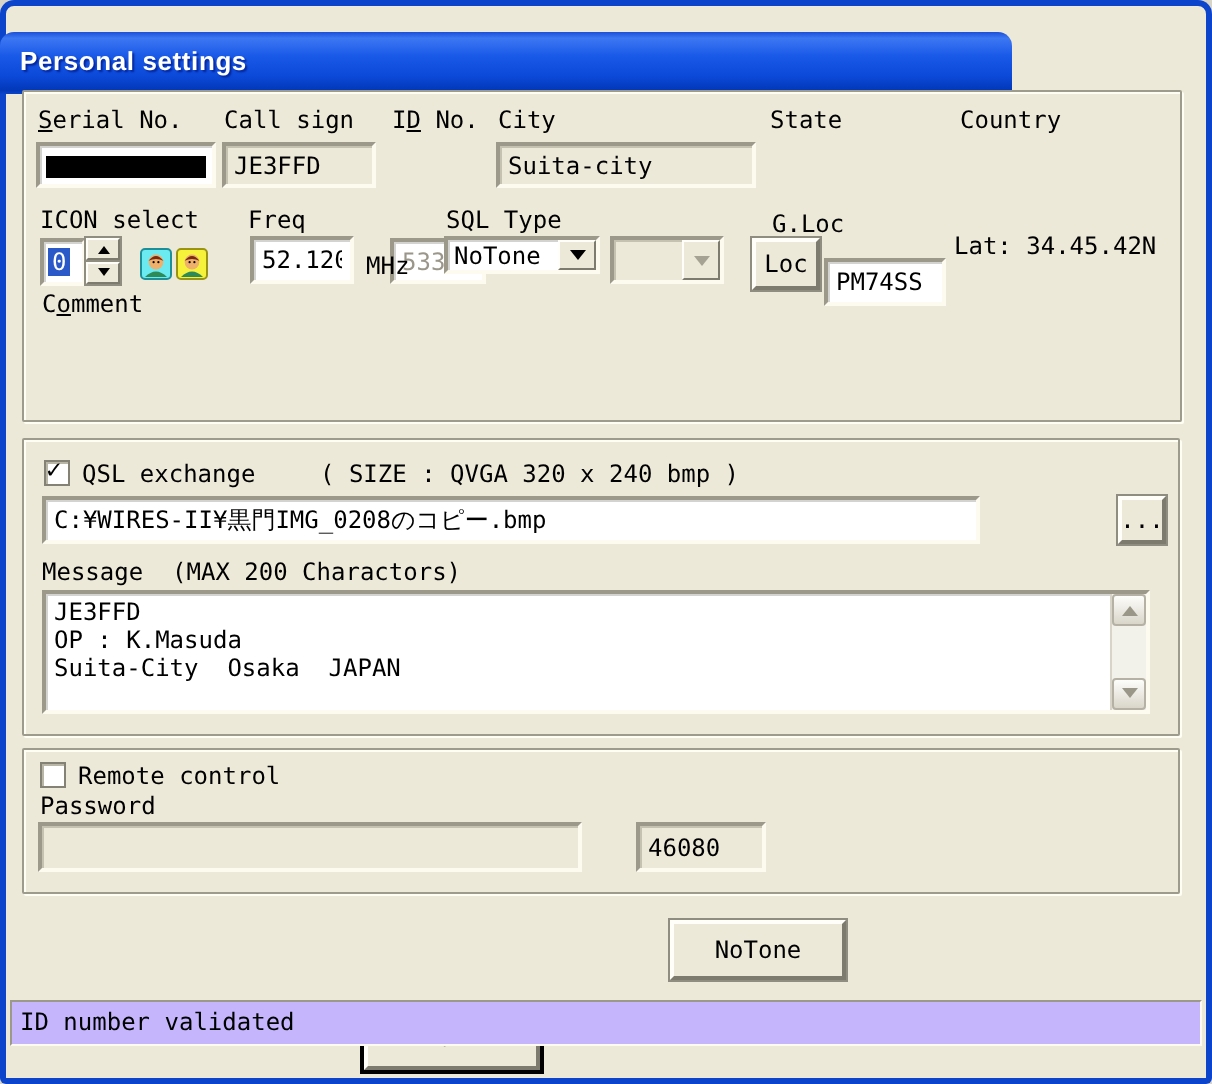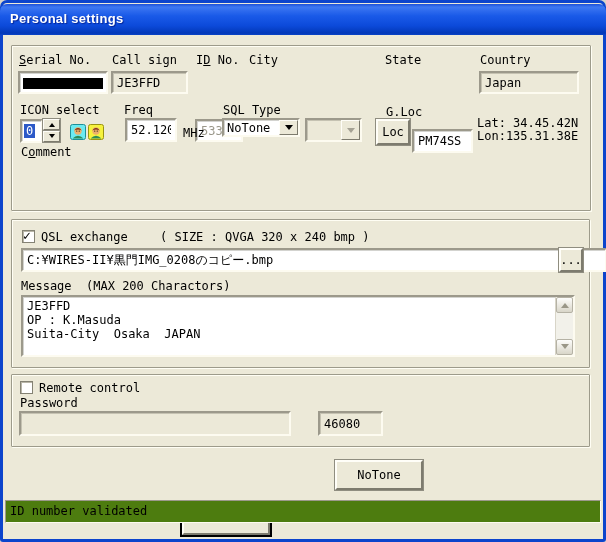--- a/index.html
+++ b/index.html
@@ -5,21 +5,21 @@
   html,body{margin:0;padding:0;background:#d8d4c8;}
   .window{
     position:relative;width:606px;height:542px;margin:0;
     background:#ece9d8;overflow:hidden;
     border-radius:7px 7px 3px 3px;
     box-shadow:inset 0 0 0 3px #0c44cc;
     font-family:"DejaVu Sans Mono","Liberation Mono",monospace;
     font-size:12px;color:#000;
   }
   .titlebar{
-    position:absolute;left:0;top:4px;width:606px;height:31px;
+    position:absolute;left:0;top:16px;width:506px;height:31px;
     background:linear-gradient(180deg,#1c50d8 0%,#3d77f2 10%,#1a5ae8 38%,#0c4ada 70%,#0238b8 94%,#0a44c8 100%);
     border-radius:7px 7px 0 0;
   }
   .titletext{
     position:absolute;left:10px;top:7px;color:#fff;font-weight:bold;
     font-family:"Liberation Sans","DejaVu Sans",sans-serif;font-size:13px;
     text-shadow:1px 1px 1px #04259a;letter-spacing:.3px;
   }
   .lbl{position:absolute;white-space:pre;line-height:13px;}
   .u{text-decoration:underline;}
@@ -83,21 +83,21 @@
     position:absolute;left:0;width:17px;height:16px;box-sizing:border-box;
     background:linear-gradient(180deg,#fdfdfb,#d9d6c9);
     border:1px solid #b5b2a5;border-radius:2px;
     display:flex;align-items:center;justify-content:center;
   }
   .chev-up{width:0;height:0;border:4px solid transparent;border-bottom:5px solid #9a9788;margin-bottom:3px;}
   .chev-dn{width:0;height:0;border:4px solid transparent;border-top:5px solid #9a9788;margin-top:3px;}
   .statusbar{
     position:absolute;left:5px;top:500px;width:596px;height:23px;box-sizing:border-box;
     border:1px solid;border-color:#9c998b #fdfbf0 #fdfbf0 #9c998b;
-    background:#4d7c0f;line-height:21px;padding-left:4px;white-space:pre;
+    background:#c4b5fd;line-height:21px;padding-left:4px;white-space:pre;
   }
   .redact{position:absolute;left:3px;top:5px;width:80px;height:11px;background:#000;}
   .latlon{position:absolute;white-space:pre;line-height:13px;}
 </style>
 </head>
 <body>
 
 <div class="window">
 
   <div class="titlebar">
@@ -111,21 +111,21 @@
   <div class="lbl" style="left:196px;top:54px;"><span>I</span><span class="u">D</span><span> No.</span></div>
   <div class="lbl" style="left:249px;top:54px;">City</div>
   <div class="lbl" style="left:385px;top:54px;">State</div>
   <div class="lbl" style="left:480px;top:54px;">Country</div>
 
   <div class="sunken" style="left:18px;top:71px;width:90px;height:23px;">
     <div class="redact"></div>
   </div>
   <div class="sunken dis fieldtext" style="left:111px;top:71px;width:77px;height:23px;">JE3FFD</div>
   <div class="sunken dim fieldtext" style="left:195px;top:71px;width:48px;height:23px;margin-top:48px;">5336</div>
-  <div class="sunken dis fieldtext" style="left:479px;top:71px;width:100px;height:23px;">Japan</div>
+  <div class="sunken dis fieldtext" style="left:248px;top:71px;width:130px;height:23px;">Suita-city</div>
 
   <div class="lbl" style="left:20px;top:104px;">ICON select</div>
   <div class="lbl" style="left:124px;top:104px;">Freq</div>
   <div class="lbl" style="left:223px;top:104px;">SQL Type</div>
   <div class="lbl" style="left:386px;top:106px;">G.Loc</div>
 
   <div class="sunken" style="left:20px;top:119px;width:23px;height:24px;">
     <span class="sel" style="position:absolute;left:2px;top:3px;">0</span>
   </div>
   <div class="spin" style="left:43px;top:119px;">
@@ -166,29 +166,28 @@
   <div class="combo" style="left:305px;top:118px;width:57px;height:24px;">
     <div class="sunken box dis"></div>
     <div class="drop">
         <div class="arr-down disabled"></div>
       </div>
   </div>
 
   <div class="btn" style="left:376px;top:119px;width:34px;height:26px;">Loc</div>
   <input class="sunken" style="left: 412px; top: 118px; width: 61px; height: 24px; margin-top: 11px;" value="PM74SS">
   <div class="latlon" style="left:477px;top:117px;">Lat: 34.45.42N</div>
-  <div class="latlon" style="left:477px;top:130px;">Lon:135.31.38E</div>
 
   <div class="lbl" style="left:21px;top:146px;"><span>C</span><span class="u">o</span><span>mment</span></div>
 
   <div class="groupbox" style="left:11px;top:219px;width:577px;height:147px;"></div>
   <div class="checkbox checked" style="left:22px;top:230px;"></div>
   <div class="lbl" style="left:41px;top:231px;">QSL exchange</div>
   <div class="lbl" style="left:160px;top:231px;">( SIZE : QVGA 320 x 240 bmp )</div>
-  <input class="sunken" style="left: 21px; top: 248px; width: 586px; height: 24px;" value="C:¥WIRES-II¥黒門IMG_0208のコピー.bmp">
+  <input class="sunken" style="left: 21px; top: 248px; width: 469px; height: 24px;" value="C:¥WIRES-II¥黒門IMG_0208のコピー.bmp">
   <div class="btn" style="left:559px;top:248px;width:24px;height:24px;">...</div>
   <div class="lbl" style="left:21px;top:280px;">Message  (MAX 200 Charactors)</div>
   <div style="position:absolute;left:21px;top:295px;width:554px;height:62px;">
     <textarea class="sunken" style="left: 0px; top: 0px; width: 554px; height: 62px; white-space: pre; line-height: 14px;">JE3FFD
 OP : K.Masuda
 Suita-City  Osaka  JAPAN</textarea>
     <div class="vscroll" style="right:2px;top:2px;bottom:2px;">
       <div class="sbtn" style="top:0;">
           <div class="chev-up"></div>
         </div>

